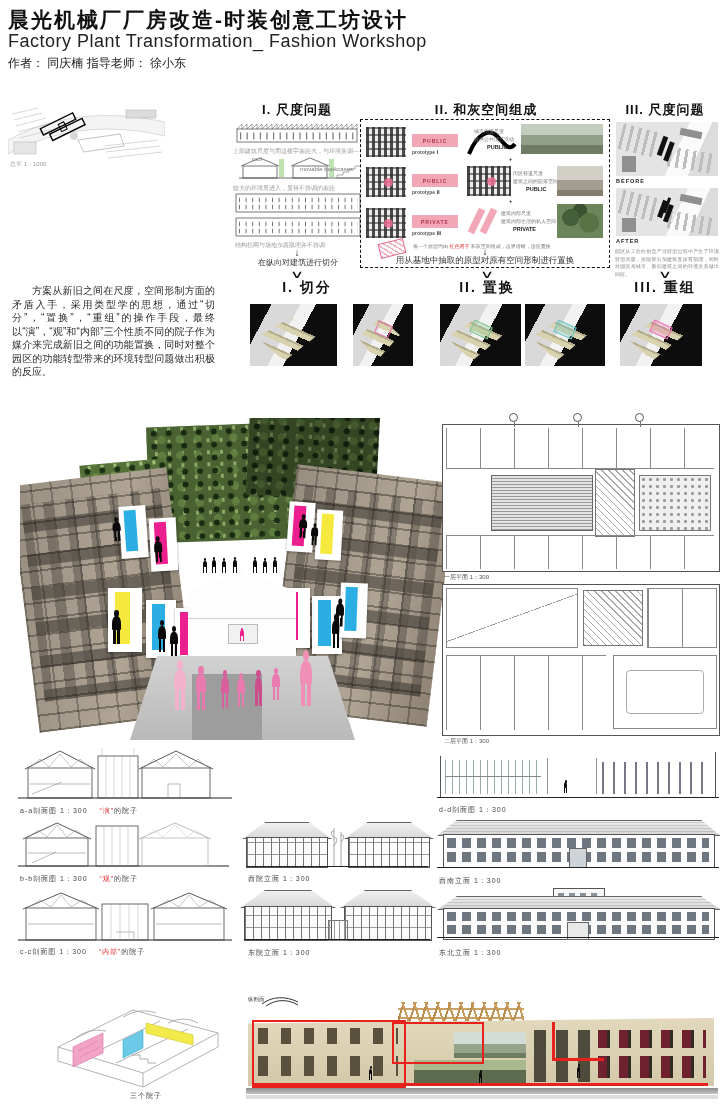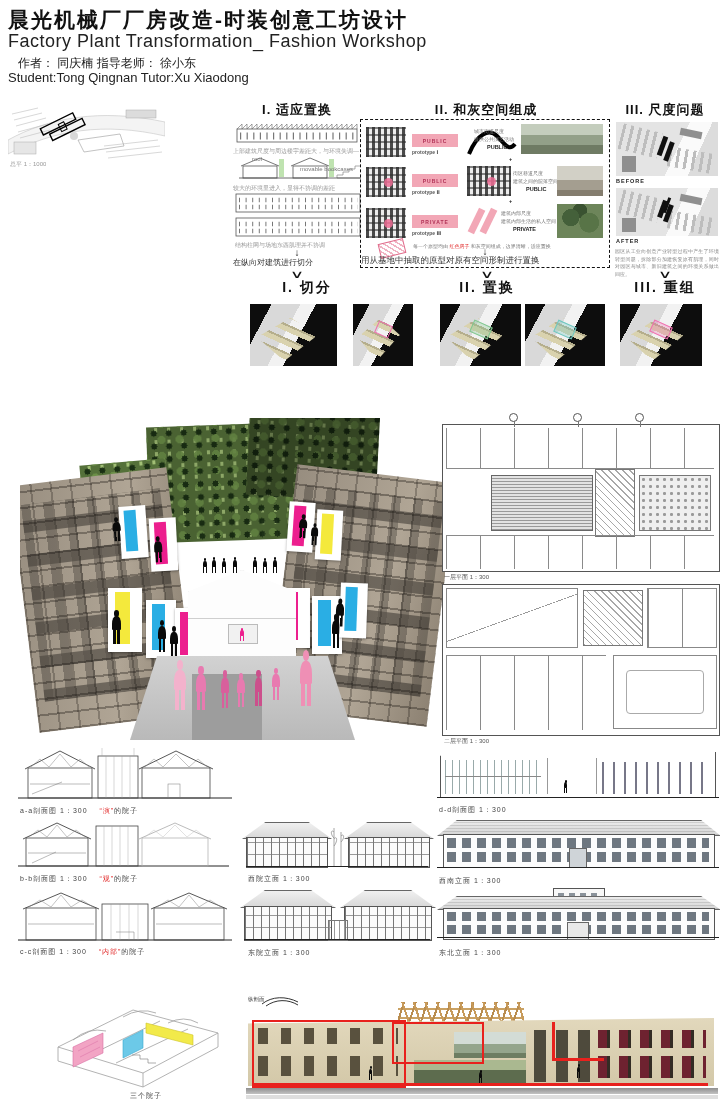--- a/index.html
+++ b/index.html
@@ -13,21 +13,21 @@
   .student{font-size:13px;color:#222}
   
   .h13{font-size:13px;font-weight:bold;letter-spacing:1px;text-align:center}
   .h14{font-size:14px;font-weight:bold;letter-spacing:2px;text-align:center}
   .cap6{font-size:6px;color:#999;white-space:nowrap;overflow:hidden}
   .cap5{font-size:5px;color:#888;line-height:1.5}
   .lbl7{font-size:7px;color:#444;letter-spacing:1px;white-space:nowrap}
   .red{color:#e02424}
   .arrow{font-size:10px;text-align:center;color:#111}
   .chev{font-size:11px;text-align:center;color:#111;letter-spacing:0;transform:scaleX(1.8);transform-origin:center}
-  .cap8{font-size:8px;color:#333;white-space:nowrap}
+  .cap8{font-size:8px;color:#333;text-align:center;white-space:nowrap}
   
   .dashedbox{border:1.6px dashed #111}
   .minimap{background:
       repeating-linear-gradient(90deg, rgba(45,45,45,.85) 0 3px, transparent 3px 6px),
       repeating-linear-gradient(0deg, rgba(45,45,45,.55) 0 2px, transparent 2px 7px),
       #ececec}
   .pinkdot::after{content:"";position:absolute;width:9px;height:9px;border-radius:50%;
       background:rgba(240,110,150,.85);top:35%;left:45%}
   .badge{background:#f2a7b6;color:#b03055;font-weight:bold;font-size:5px;letter-spacing:1px;
       display:flex;align-items:center;justify-content:center}
@@ -111,42 +111,41 @@
       repeating-linear-gradient(-72deg,#b98c4e 0 2px,transparent 2px 11px),
       repeating-linear-gradient(0deg,#caa264 0 2px,transparent 2px 9px)}
 </style>
 </head>
 <body>
 
 <div id="board">
 
   <div class="abs title-cn" style="left:8px;top:6px">晨光机械厂厂房改造-时装创意工坊设计</div>
   <div class="abs title-en" style="left:8px;top:31px">Factory Plant Transformation_ Fashion Workshop</div>
-  <div class="abs author" style="left:18px;top:55px">作者： 同庆楠   指导老师： 徐小东</div>
-  <div class="abs student" style="left:8px;top:70px">Student:Tong Qingnan  Tutor:Xu Xiaodong</div>
+  <div class="abs author" style="left:8px;top:55px">作者： 同庆楠   指导老师： 徐小东</div>
 
   <svg class="abs" style="left:8px;top:106px" width="157" height="54" viewBox="0 0 157 54">
     <path d="M0 34 C40 12 92 2 157 16 L157 30 C96 16 46 24 0 48 Z" fill="#f4f4f4" stroke="#c4c4c4" stroke-width="0.6"></path>
     <g stroke="#bdbdbd" stroke-width="0.6">
       <path d="M4 8 L30 2 M6 14 L34 7 M8 20 L38 12 M10 26 L40 18 M12 32 L42 24"></path>
       <path d="M96 40 L150 34 M98 46 L152 40 M100 52 L154 46"></path>
     </g>
     <rect x="6" y="36" width="22" height="12" fill="#e6e6e6" stroke="#aaa" stroke-width="0.5"></rect>
     <rect x="118" y="4" width="30" height="8" fill="#dcdcdc" stroke="#aaa" stroke-width="0.5"></rect>
     <g transform="rotate(-26 52 22)">
       <rect x="34" y="14" width="36" height="7" fill="none" stroke="#000" stroke-width="1.4"></rect>
       <rect x="40" y="23" width="36" height="7" fill="none" stroke="#000" stroke-width="1.4"></rect>
       <rect x="52" y="18" width="6" height="8" fill="none" stroke="#000" stroke-width="1"></rect>
     </g>
     <path d="M70 34 L112 28 L116 40 L76 46 Z" fill="none" stroke="#9a9a9a" stroke-width="0.6"></path>
     <circle cx="66" cy="30" r="4" fill="#d8d8d8"></circle>
   </svg>
   <div class="abs cap6" style="left:10px;top:160px">总平  1：1000</div>
 
-  <div class="abs h13" style="left:238px;top:101px;width:118px">I. 适应置换</div>
+  <div class="abs h13" style="left:238px;top:101px;width:118px">I. 尺度问题</div>
   <svg class="abs" style="left:233px;top:120px" width="128" height="26" viewBox="0 0 128 26">
     <rect x="4" y="9" width="120" height="13" fill="none" stroke="#555" stroke-width="0.8"></rect>
     <path d="M4 9 L9 4 V9 L14 4 V9 L19 4 V9 L24 4 V9 L29 4 V9 L34 4 V9 L39 4 V9 L44 4 V9 L49 4 V9 L54 4 V9 L59 4 V9 L64 4 V9 L69 4 V9 L74 4 V9 L79 4 V9 L84 4 V9 L89 4 V9 L94 4 V9 L99 4 V9 L104 4 V9 L109 4 V9 L114 4 V9 L119 4 V9 L124 4 V9" fill="none" stroke="#666" stroke-width="0.6"></path>
     <line x1="7" y1="16" x2="123" y2="16" stroke="#777" stroke-width="7" stroke-dasharray="1.2 5.4"></line>
   </svg>
   <div class="abs cap6" style="left:233px;top:147px;width:128px">上部建筑尺度与周边楼宇差距大，与环境失调—</div>
   <svg class="abs" style="left:237px;top:154px" width="124" height="28" viewBox="0 0 124 28">
     <rect x="42" y="5" width="5" height="18" fill="#bfe3b0"></rect>
     <rect x="92" y="5" width="5" height="18" fill="#bfe3b0"></rect>
     <rect x="6" y="12" width="34" height="12" fill="none" stroke="#555" stroke-width="0.8"></rect>
@@ -233,20 +232,21 @@
     <div class="strip" style="left:52px;top:26px;width:44px;height:18px;transform:rotate(10deg)"></div>
     <div class="blk" style="left:6px;top:30px;width:14px;height:14px"></div>
     <div class="blk" style="left:64px;top:8px;width:22px;height:7px;transform:rotate(12deg)"></div>
     <div class="mainblk" style="left:44px;top:12px;width:5px;height:18px;transform:rotate(20deg);box-shadow:7px 2px 0 #101010, 3px -5px 0 -1px #101010"></div>
   </div>
   <div class="abs envlbl" style="left:616px;top:238px">AFTER</div>
   <div class="abs cap5" style="left:615px;top:248px;width:104px;text-align:justify">园区从工业向创意产业转型过程中产生了环境转型问题，拆除部分加建恢复原有肌理，同时对园区与城市、新旧建筑之间的环境关系做出回应。</div>
   <div class="abs chev" style="left:657px;top:268px;width:16px">∨</div>
   <div class="abs h14" style="left:613px;top:279px;width:104px">III. 重组</div>
 
+  <div id="intro" class="abs" style="left:12px;top:284px;width:203px;height:92px">方案从新旧之间在尺度，空间形制方面的矛盾入手，采用类型学的思想，通过“切分”，“置换”，“重组”的操作手段，最终以“演”，“观”和“内部”三个性质不同的院子作为媒介来完成新旧之间的功能置换，同时对整个园区的功能转型带来的环境转型问题做出积极的反应。</div>
 
   <div class="thumb" style="left:250px;top:304px;width:87px;height:62px">
     <div class="road"></div>
       <div class="blocks"></div>
   </div>
   <div class="thumb" style="left:353px;top:304px;width:60px;height:62px">
     <div class="road"></div>
       <div class="blocks"></div>
     <div class="accent" style="border:1px solid #f06eae"></div>
   </div>

